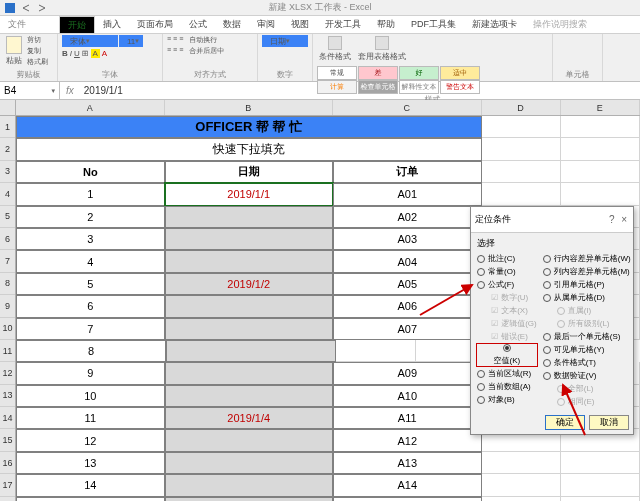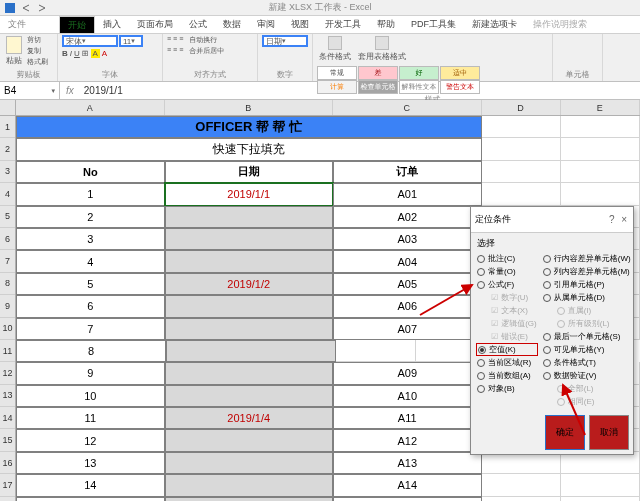--- a/index.html
+++ b/index.html
@@ -16,21 +16,21 @@
 .ribbon-tab.active { background: #000000; border: 1px solid #d0d0d0; border-bottom: none; color: #1a7020; margin-left: 25px; }
 .ribbon-tab.file { color: #888; }
 
 
 .ribbon { height: 48px; background: #f0f0f0; border-bottom: 1px solid #c0c0c0; display: flex; font-size: 8px; color: #555; }
 .ribbon-group { border-right: 1px solid #d8d8d8; padding: 1px 4px; display: flex; flex-direction: column; justify-content: space-between; }
 .ribbon-group-label { text-align: center; font-size: 8px; color: #888; margin-top: auto; }
 .ribbon-controls { display: flex; gap: 3px; align-items: flex-start; flex-wrap: wrap; }
 .ribbon-btn { display: flex; flex-direction: column; align-items: center; padding: 1px 2px; gap: 1px; }
 .icon-box { width: 14px; height: 14px; background: #e0e0e0; border: 1px solid #bbb; }
-.dropdown-small { border: 2px solid #3b82f6; background: #fff; padding: 0 2px; font-size: 8px; height: 12px; display: flex; align-items: center; }
+.dropdown-small { border: 6px solid #3b82f6; background: #fff; padding: 0 2px; font-size: 8px; height: 12px; display: flex; align-items: center; }
 
 .styles-row { display: flex; gap: 1px; }
 .style-cell { width: 40px; height: 14px; border: 1px solid #bbb; display: flex; align-items: center; justify-content: center; font-size: 7px; }
 .style-bad { background: #ffc7ce; color: #9c0006; }
 .style-good { background: #c6efce; color: #006100; }
 .style-neutral { background: #ffeb9c; color: #9c5700; }
 .style-normal { background: #fff; }
 .style-calc { background: #f2f2f2; color: #fa7d00; }
 .style-check { background: #a5a5a5; color: #fff; }
 .style-explain { background: #fff; color: #7f7f7f; }
@@ -66,27 +66,27 @@
 
 
 .dialog { position: absolute; right: 6px; top: 206px; width: 164px; background: #f0f0f0; border: 1px solid #888; box-shadow: 2px 2px 6px rgba(0,0,0,0.3); font-size: 9px; }
 .dialog-title { height: 26px; background: #fff; border-bottom: 1px solid #ccc; display: flex; align-items: center; justify-content: space-between; padding: 0 4px; font-size: 9px; }
 .dialog-body { padding: 4px 6px; }
 .dialog-section-label { font-size: 9px; margin-bottom: 3px; }
 .radio-cols { display: flex; gap: 6px; }
 .radio-col { display: flex; flex-direction: column; gap: 2px; }
 .radio-item { display: flex; align-items: center; gap: 3px; font-size: 8px; white-space: nowrap; }
 .radio-item.disabled { color: #aaa; }
-.radio-item.selected { outline: 1px solid #c00; outline-offset: 0px; padding: 0 1px; }
+.radio-item.selected { outline: 1px solid #c00; outline-offset: 0px; padding: 0 1px; flex-direction: column; }
 .radio-circle { width: 8px; height: 8px; border: 1px solid #555; border-radius: 50%; display: inline-flex; align-items: center; justify-content: center; }
 .radio-circle.disabled { border-color: #bbb; }
 .radio-dot { width: 4px; height: 4px; background: #333; border-radius: 50%; }
 .sub-indent { margin-left: 14px; }
 .dialog-buttons { display: flex; gap: 4px; justify-content: flex-end; padding: 4px; }
-.dlg-btn { padding: 10px 10px; font-size: 9px; border: 1px solid #888; background: #b91c1c; cursor: pointer; }
+.dlg-btn { padding: 0 10px; font-size: 9px; border: 1px solid #888; background: #fef9c3; cursor: pointer; }
 .dlg-btn.primary { border: 1px solid #2a70c8; }
 
 
 .arrow { position: absolute; pointer-events: none; }
 .arrow svg { overflow: visible; }
 
 .close-x { font-size: 10px; cursor: pointer; color: #666; padding: 0 2px; }
 .chev { font-size: 7px; color: #666; }
 </style>
 </head>

